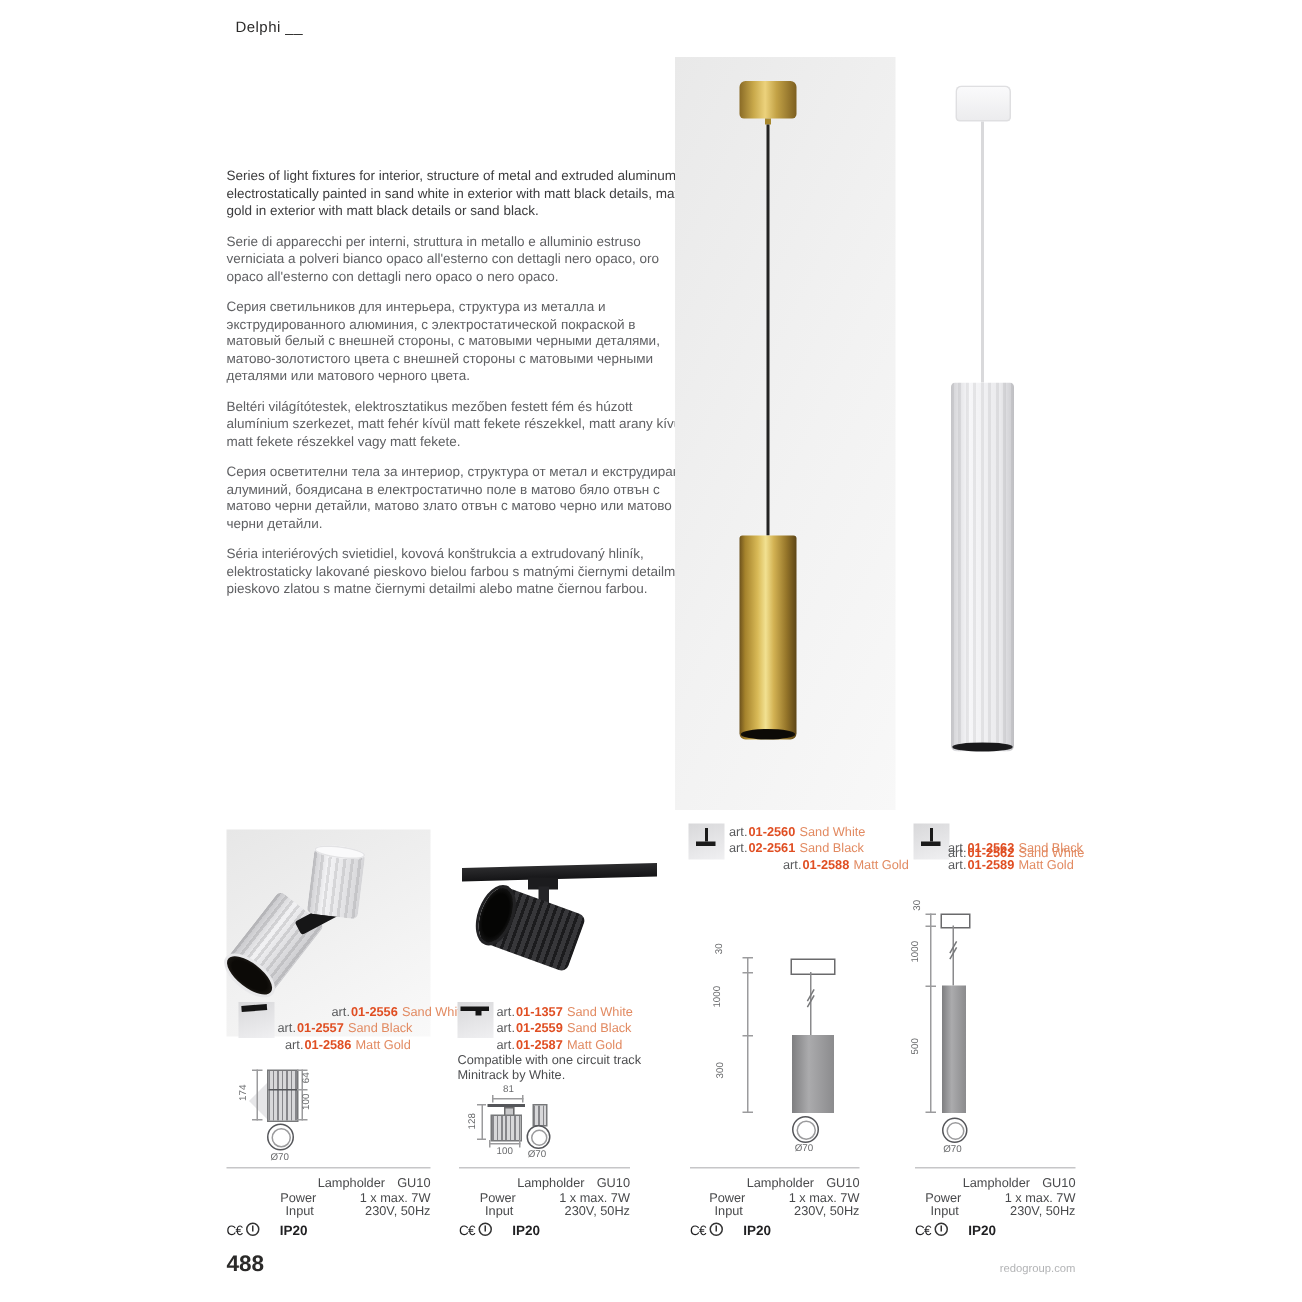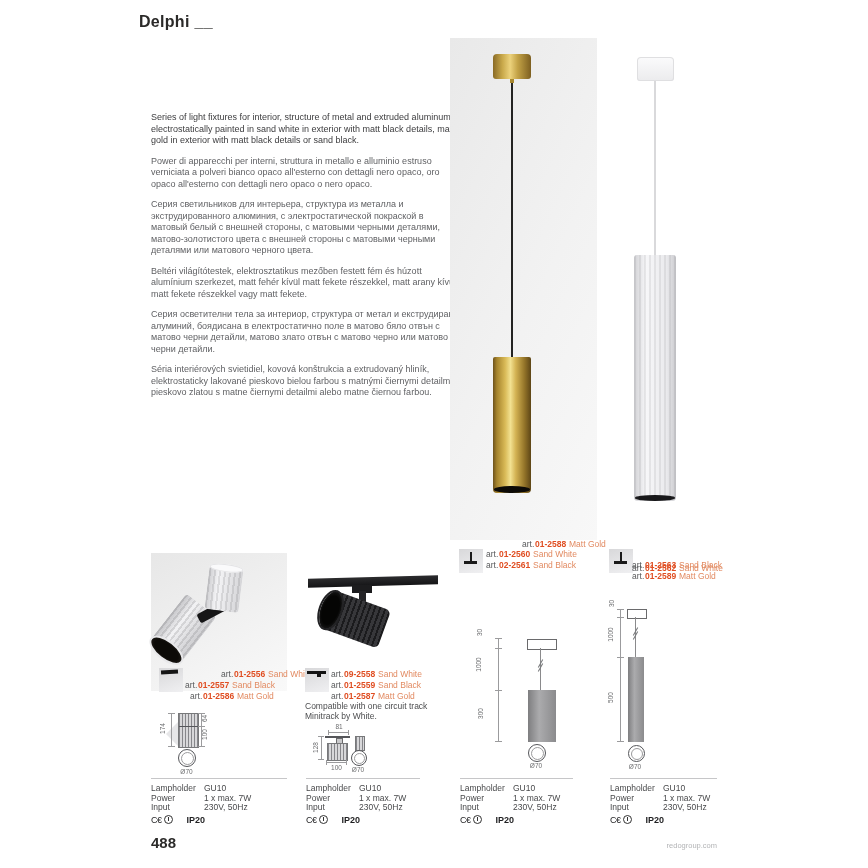--- a/index.html
+++ b/index.html
@@ -1,20 +1,20 @@
 <!DOCTYPE html>
 <html><head>
 <meta charset="utf-8">
 <style>
   html,body{margin:0;padding:0;background:#fff;}
   .page{position:relative;width:868px;height:868px;background:#ffffff;overflow:hidden;
         font-family:"Liberation Sans", sans-serif;}
 
   
-  .brand{position:absolute;left:139px;top:13px;font-size:16px;color:#2b2a29;letter-spacing:.3px;font-weight:bold;}
+  .brand{position:absolute;left:157px;top:13px;font-size:10px;color:#2b2a29;letter-spacing:.3px;}
   .title{position:absolute;left:148px;top:48px;font-size:46px;color:#2b2a29;font-weight:400;letter-spacing:-.5px;}
 
   
   .intro{position:absolute;left:151px;top:112px;width:306px;}
   .intro p{margin:0 0 9px 0;font-size:9px;line-height:11.5px;color:#606164;}
   .intro p.p-first{color:#3c3c3e;}
 
   
   .photo{position:absolute;}
   .photo-a{left:450px;top:38px;width:147px;height:502px;
@@ -89,42 +89,42 @@
   .split::after{content:"";position:absolute;left:0;right:0;top:12px;height:1px;background:#55565a;}
   .brk{position:absolute;width:9px;height:1px;background:#77787a;transform:rotate(-60deg);}
   .tcirc{position:absolute;border:1.5px solid #55565a;border-radius:50%;background:#fff;}
   .tcirc::after{content:"";position:absolute;inset:1.5px;border:1px solid #9b9b9d;border-radius:50%;}
   .tri-c{position:absolute;left:166px;top:722px;width:0;height:0;
     border-top:12px solid transparent;border-bottom:12px solid transparent;border-right:12px solid #e6e6e8;}
 
   
   .spec{position:absolute;top:778px;}
   .rule{height:1px;background:#c6c6c8;margin-bottom:5px;}
-  .srow{display:flex;font-size:8.5px;line-height:9.6px;color:#48494b;}
+  .srow{display:flex;font-size:8.5px;line-height:9.6px;color:#48494b;justify-content:flex-end;}
   .slbl{width:53px;}
   .certs{display:flex;align-items:center;gap:2px;margin-top:2px;font-size:9px;color:#1f1f21;}
   .ce{letter-spacing:-.5px;}
   .ccirc{display:inline-block;width:7px;height:7px;border:1px solid #333;border-radius:50%;position:relative;}
   .ccirc::after{content:"";position:absolute;left:3px;top:1px;width:1px;height:4px;background:#333;}
   .ip{font-weight:bold;padding-left:12px;}
 
   
   .pagenum{position:absolute;left:151px;top:834px;font-size:15px;font-weight:bold;color:#2b2a29;}
   .website{position:absolute;right:151px;top:841px;font-size:7.5px;color:#b3b4b6;}
 </style>
 </head>
 <body>
 
 <div class="page">
 
   <div class="brand">Delphi __</div>
 
   <div class="intro">
     <p class="p-first">Series of light fixtures for interior, structure of metal and extruded aluminum electrostatically painted in sand white in exterior with matt black details, matt gold in exterior with matt black details or sand black.</p>
-    <p>Power di apparecchi per interni, struttura in metallo e alluminio estruso verniciata a polveri bianco opaco all'esterno con dettagli nero opaco, oro opaco all'esterno con dettagli nero opaco o nero opaco.</p>
+    <p>Serie di apparecchi per interni, struttura in metallo e alluminio estruso verniciata a polveri bianco opaco all'esterno con dettagli nero opaco, oro opaco all'esterno con dettagli nero opaco o nero opaco.</p>
     <p>Серия светильников для интерьера, структура из металла и экструдированного алюминия, с электростатической покраской в матовый белый с внешней стороны, с матовыми черными деталями, матово-золотистого цвета с внешней стороны с матовыми черными деталями или матового черного цвета.</p>
     <p>Beltéri világítótestek, elektrosztatikus mezőben festett fém és húzott alumínium szerkezet, matt fehér kívül matt fekete részekkel, matt arany kívül matt fekete részekkel vagy matt fekete.</p>
     <p>Серия осветителни тела за интериор, структура от метал и екструдиран алуминий, боядисана в електростатично поле в матово бяло отвън с матово черни детайли, матово злато отвън с матово черно или матово черни детайли.</p>
     <p>Séria interiérových svietidiel, kovová konštrukcia a extrudovaný hliník, elektrostaticky lakované pieskovo bielou farbou s matnými čiernymi detailmi, pieskovo zlatou s matne čiernymi detailmi alebo matne čiernou farbou.</p>
   </div>
 
   <div class="photo photo-a">
     <div class="canopy-gold"></div>
     <div class="stem-gold"></div>
     <div class="cable-black"></div>
@@ -154,41 +154,41 @@
   </div>
   <div class="art-row" style="left:185px;top:681px;">
     <span class="a-lbl">art.</span><span class="a-num">01-2557</span><span class="a-name">Sand Black</span>
   </div>
   <div class="art-row" style="left:173px;top:692px;padding-left:17px;">
     <span class="a-lbl">art.</span><span class="a-num">01-2586</span><span class="a-name">Matt Gold</span>
   </div>
 
   <div class="art-icon icon-track" style="left:305px;top:668px;"></div>
   <div class="art-row" style="left:331px;top:670px;">
-    <span class="a-lbl">art.</span><span class="a-num">09-2558</span><span class="a-name">Sand White</span>
+    <span class="a-lbl">art.</span><span class="a-num">01-1357</span><span class="a-name">Sand White</span>
   </div>
   <div class="art-row" style="left:331px;top:681px;">
     <span class="a-lbl">art.</span><span class="a-num">01-2559</span><span class="a-name">Sand Black</span>
   </div>
   <div class="art-row" style="left:331px;top:692px;">
     <span class="a-lbl">art.</span><span class="a-num">01-2587</span><span class="a-name">Matt Gold</span>
   </div>
   <div class="note">
     <div>Compatible with one circuit track</div>
     <div>Minitrack by White.</div>
   </div>
 
   <div class="art-icon icon-pendant" style="left:459px;top:549px;"></div>
   <div class="art-row" style="left:486px;top:550px;">
     <span class="a-lbl">art.</span><span class="a-num">01-2560</span><span class="a-name">Sand White</span>
   </div>
   <div class="art-row" style="left:486px;top:561px;">
     <span class="a-lbl">art.</span><span class="a-num">02-2561</span><span class="a-name">Sand Black</span>
   </div>
-  <div class="art-row" style="left:486px;top:540px;padding-left:36px;">
+  <div class="art-row" style="left:486px;top:572px;padding-left:36px;">
     <span class="a-lbl">art.</span><span class="a-num">01-2588</span><span class="a-name">Matt Gold</span>
   </div>
 
   <div class="art-icon icon-pendant" style="left:609px;top:549px;"></div>
   <div class="art-row" style="left:632px;top:564px;">
     <span class="a-lbl">art.</span><span class="a-num">01-2562</span><span class="a-name">Sand White</span>
   </div>
   <div class="art-row" style="left:632px;top:561px;">
     <span class="a-lbl">art.</span><span class="a-num">01-2563</span><span class="a-name">Sand Black</span>
   </div>

